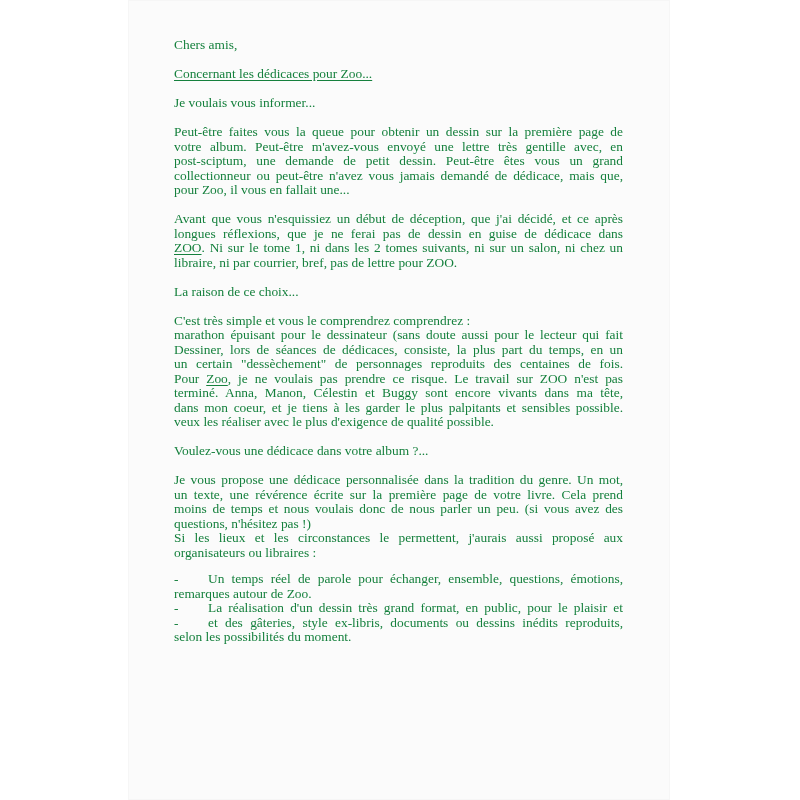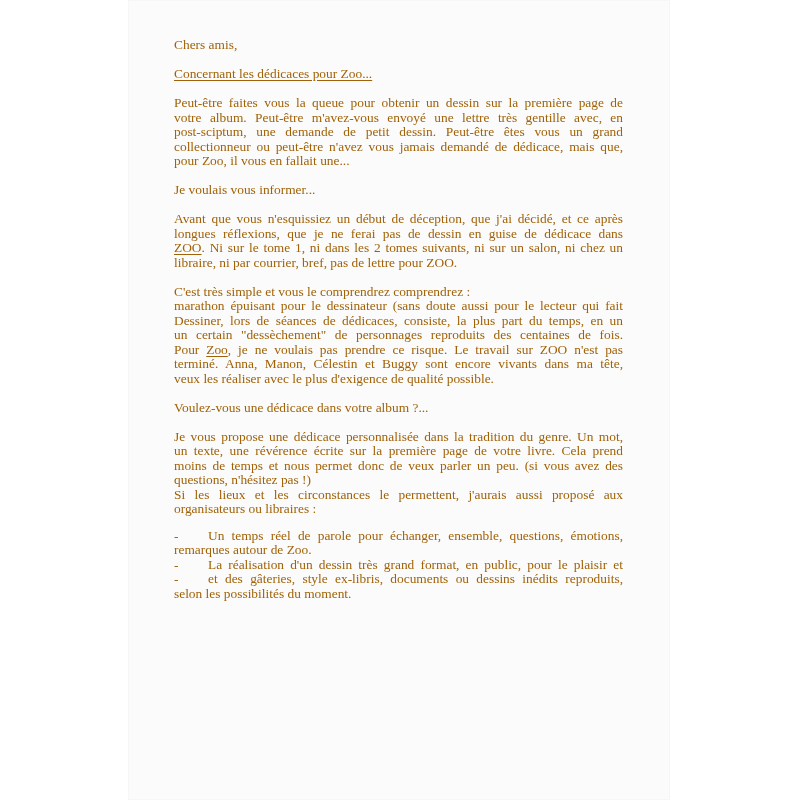--- a/index.html
+++ b/index.html
@@ -20,21 +20,21 @@
       box-shadow: inset 0 0 0 1px #f6f6f6;
     }
     .text {
       position: absolute;
       left: 46px;
       top: 38px;
       width: 449px;
       font-family: "Liberation Serif", "DejaVu Serif", serif;
       font-size: 13.4px;
       line-height: 14.5px;
-      color: #a16207;
+      color: #15803d;
     }
     .p {
       margin: 0 0 14.5px 0;
       text-align: justify;
     }
     .p.nogap { margin-bottom: 12px; }
     .line {
       display: block;
       text-align: justify;
       text-align-last: justify;
@@ -58,54 +58,56 @@
 
 <div class="page">
   <div class="text">
 
     <p class="p">Chers amis,</p>
 
     <p class="p">
       <span class="u">Concernant les dédicaces pour Zoo...</span>
     </p>
 
+    <p class="p">Je voulais vous informer...</p>
+
     <p class="p">
       <span class="line">Peut-être faites vous la queue pour obtenir un dessin sur la première page de</span>
       <span class="line">votre album. Peut-être m'avez-vous envoyé une lettre très gentille avec, en</span>
       <span class="line">post-sciptum, une demande de petit dessin. Peut-être êtes vous un grand</span>
       <span class="line">collectionneur ou peut-être n'avez vous jamais demandé de dédicace, mais que,</span>
       <span class="line last">pour Zoo, il vous en fallait une...</span>
     </p>
 
-    <p class="p">Je voulais vous informer...</p>
-
     <p class="p">
       <span class="line">Avant que vous n'esquissiez un début de déception, que j'ai décidé, et ce après</span>
       <span class="line">longues réflexions, que je ne ferai pas de dessin en guise de dédicace dans</span>
       <span class="line"><span class="u">ZOO</span><span>. Ni sur le tome 1, ni dans les 2 tomes suivants, ni sur un salon, ni chez un</span></span>
       <span class="line last">libraire, ni par courrier, bref, pas de lettre pour ZOO.</span>
     </p>
 
+    <p class="p">La raison de ce choix...</p>
 
     <p class="p">
       <span class="line last">C'est très simple et vous le comprendrez comprendrez :</span>
       <span class="line">marathon épuisant pour le dessinateur (sans doute aussi pour le lecteur qui fait</span>
       <span class="line">Dessiner, lors de séances de dédicaces, consiste, la plus part du temps, en un</span>
       <span class="line">un certain "dessèchement" de personnages reproduits des centaines de fois.</span>
       <span class="line"><span>Pour </span><span class="u">Zoo</span><span>, je ne voulais pas prendre ce risque. Le travail sur ZOO n'est pas</span></span>
       <span class="line">terminé. Anna, Manon, Célestin et Buggy sont encore vivants dans ma tête,</span>
+      <span class="line">dans mon coeur, et je tiens à les garder le plus palpitants et sensibles possible.</span>
       <span class="line last">veux les réaliser avec le plus d'exigence de qualité possible.</span>
     </p>
 
     <p class="p">Voulez-vous une dédicace dans votre album ?...</p>
 
     <p class="p nogap">
       <span class="line">Je vous propose une dédicace personnalisée dans la tradition du genre. Un mot,</span>
       <span class="line">un texte, une révérence écrite sur la première page de votre livre. Cela prend</span>
-      <span class="line">moins de temps et nous permet donc de veux parler un peu. (si vous avez des</span>
+      <span class="line">moins de temps et nous voulais donc de nous parler un peu. (si vous avez des</span>
       <span class="line last">questions, n'hésitez pas !)</span>
       <span class="line">Si les lieux et les circonstances le permettent, j'aurais aussi proposé aux</span>
       <span class="line last">organisateurs ou libraires :</span>
     </p>
 
     <div>
       <div>
         <span class="bullet"><span class="dash">-</span><span>Un temps réel de parole pour échanger, ensemble, questions, émotions,</span></span>
         <span class="line last">remarques autour de Zoo.</span>
       </div>

